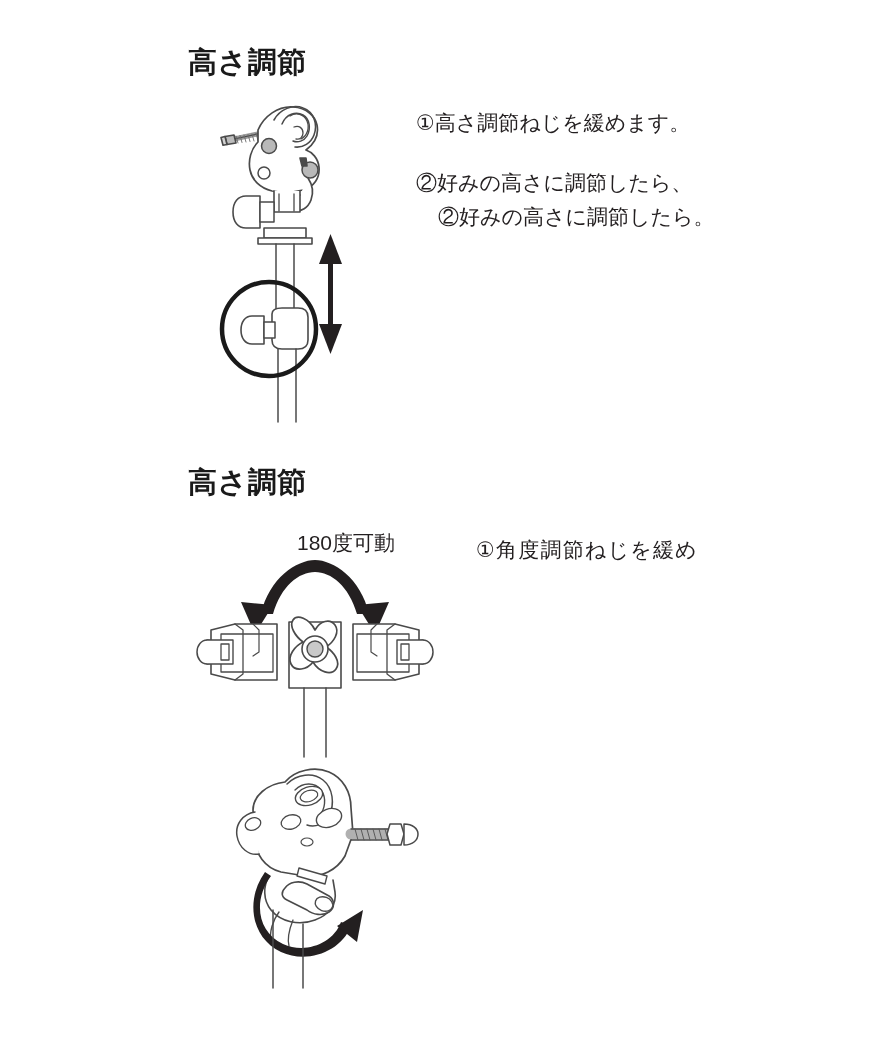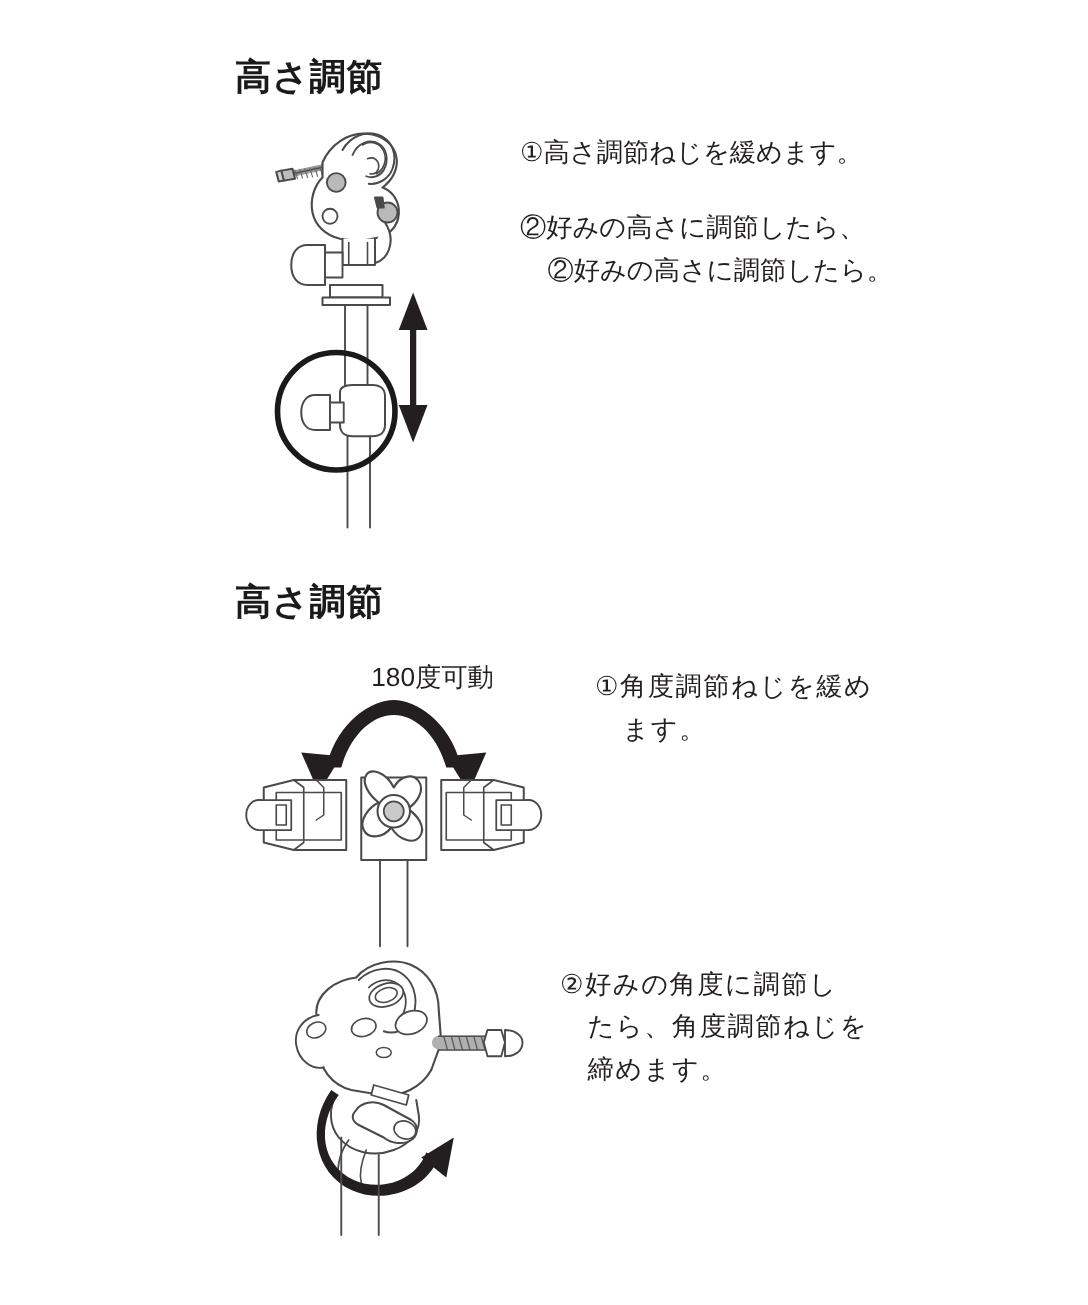--- a/index.html
+++ b/index.html
@@ -216,21 +216,20 @@
         </g>
 
         <path d="M119 136 L119 205" stroke="#4a4a4a" stroke-width="1.5"></path>
         <path d="M141 136 L141 205" stroke="#4a4a4a" stroke-width="1.5"></path>
       </g>
     </svg>
   </div>
 
   <div class="instruction tracked" id="instr-a1">
     <span class="line">①角度調節ねじを緩め</span>
-    <span class="line indent">ます。</span>
   </div>
 
   <div class="illus" id="illus-lower">
     <svg viewBox="0 0 215 250" xmlns="http://www.w3.org/2000/svg">
       <g fill="none" stroke="#4a4a4a" stroke-width="1.5" stroke-linejoin="round" stroke-linecap="round">
 
         <path d="M60 22 C70 10, 90 6, 104 12
                  C118 18, 126 32, 126 48
                  L128 74 L120 96
                  C112 110, 96 118, 80 116
@@ -284,19 +283,14 @@
                    C32 172, 28 140, 46 116 Z"></path>
           <path d="M132 182 L138 150 L112 166 Z"></path>
         </g>
 
         <path d="M48 150 L48 228" stroke="#4a4a4a" stroke-width="1.5"></path>
         <path d="M78 164 L78 228" stroke="#4a4a4a" stroke-width="1.5"></path>
       </g>
     </svg>
   </div>
 
-  <div class="instruction tracked" id="instr-a2">
-    <span class="line">②好みの角度に調節し</span>
-    <span class="line indent">たら、角度調節ねじを</span>
-    <span class="line indent">締めます。</span>
-  </div>
 
 </div>
 
 </body></html>

